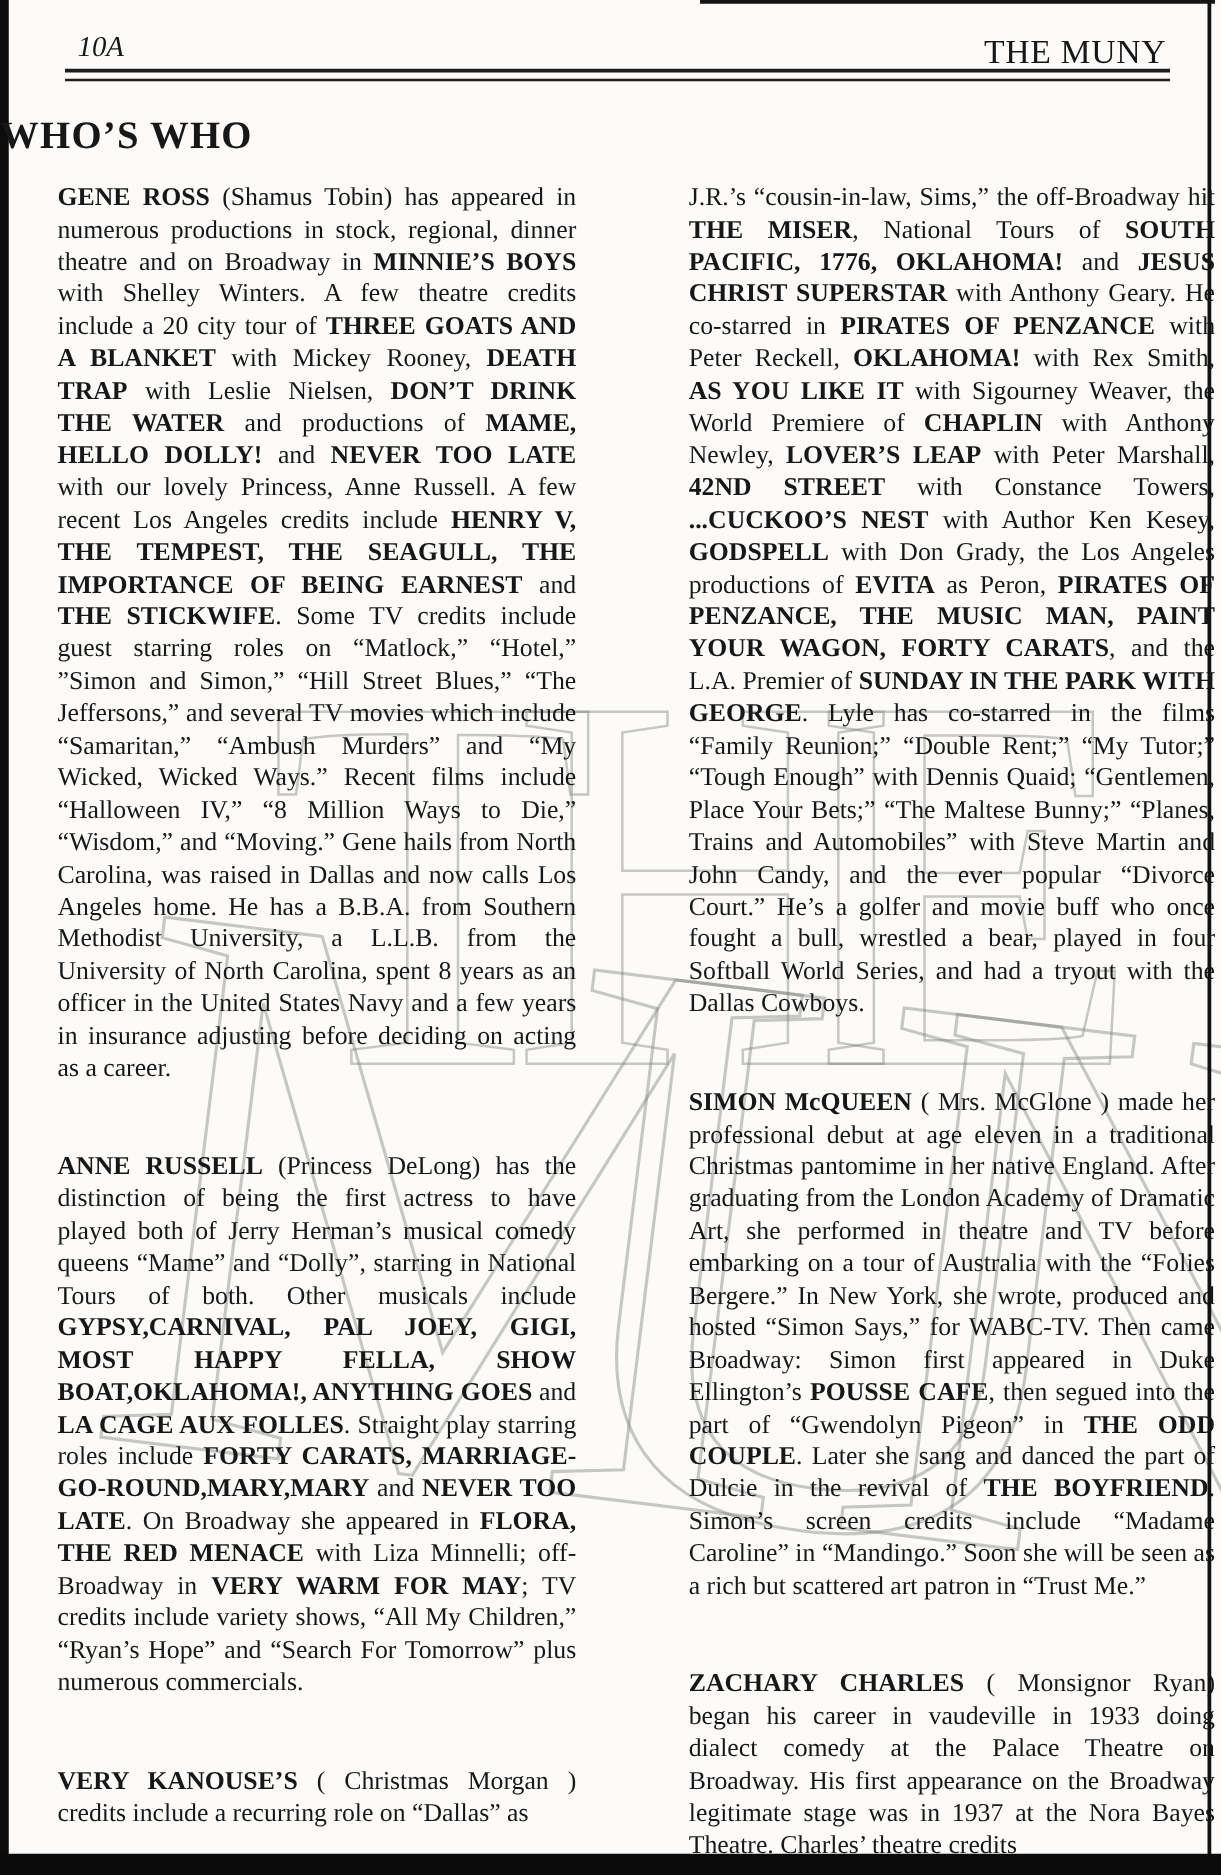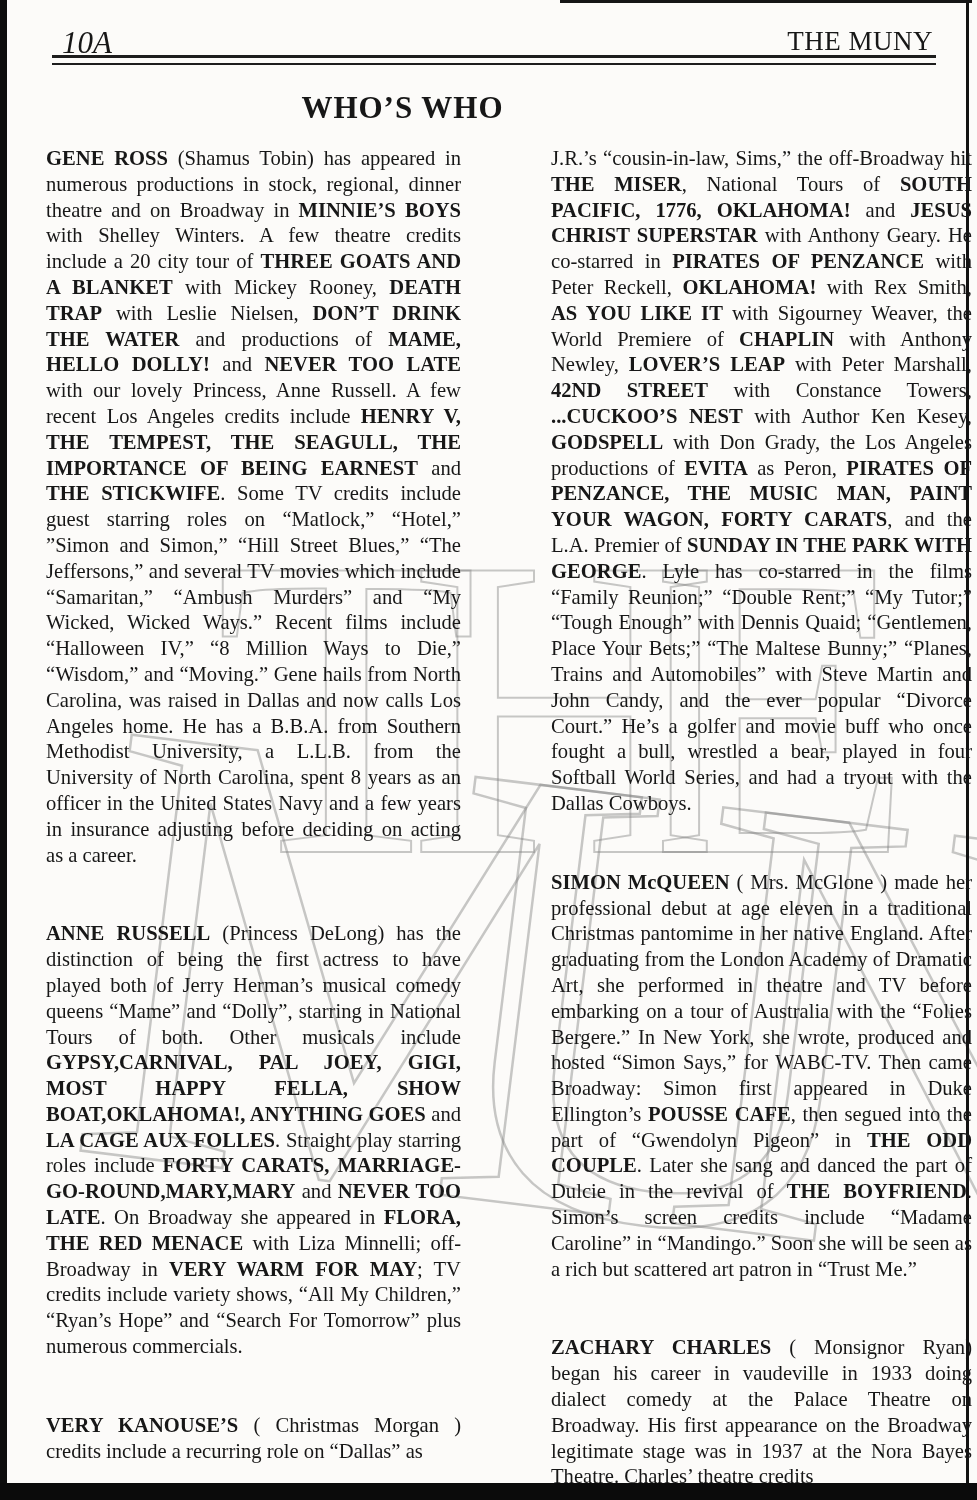--- a/index.html
+++ b/index.html
@@ -18,26 +18,26 @@
   
   .watermark { position:absolute; inset:0; z-index:0; pointer-events:none;
                font-family:"Liberation Serif", serif; color:transparent;padding-left:24px; }
   .wm-the  { position:absolute; left:215px; top:492px; font-size:430px; line-height:1;
              letter-spacing:-0.16em; -webkit-text-stroke:2px rgba(125,125,125,0.42); }
   .wm-muny { position:absolute; left:78px; top:628px; font-size:640px; line-height:1;
              letter-spacing:-0.34em; -webkit-text-stroke:2.5px rgba(125,125,125,0.42);
              transform:rotate(7deg); transform-origin:120px 400px; }
 
   
-  .pagenum { position:absolute; left:62px; top:25px; font-size:31px; font-style:italic; z-index:2; }
+  .pagenum { position:absolute; left:62px; top:25px; font-size:23px; font-style:italic; z-index:2; }
   .pub     { position:absolute; right:44px; top:26px; font-size:27px; letter-spacing:0.5px; z-index:2; }
   .rule1   { position:absolute; left:52px; top:55px; width:884px; height:3px; background:#1d1d1d; z-index:2; }
   .rule2   { position:absolute; left:52px; top:63px; width:884px; height:2px; background:#1d1d1d; z-index:2; }
 
-  h1.title { position:absolute; left:0; top:90px; width:805px; margin:0; text-align:center;
+  h1.title { position:absolute; left:0; top:90px; width:805px; margin:0; 
              font-size:31px; font-weight:bold; letter-spacing:1px; z-index:2; }
 
   
   .col { position:absolute; top:146px; z-index:1; font-size:20.6px; line-height:25.8px;
          text-align:justify; }
   .col-left  { left:46px;  width:415px; }
   .col-right { left:511px; width:421px;margin-left:40px; }
   .col p { margin:0 0 53px 0; }
   .col p:last-child { margin-bottom:0; }
   .col b { font-weight:bold; }

